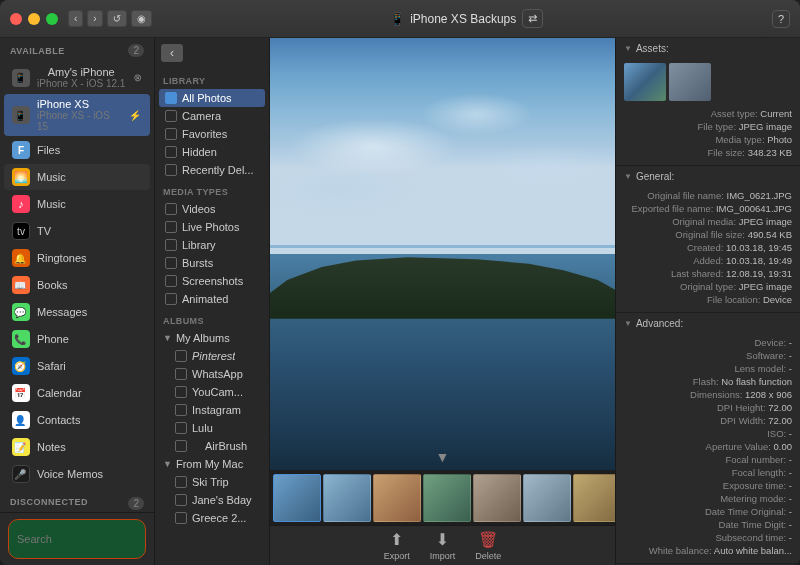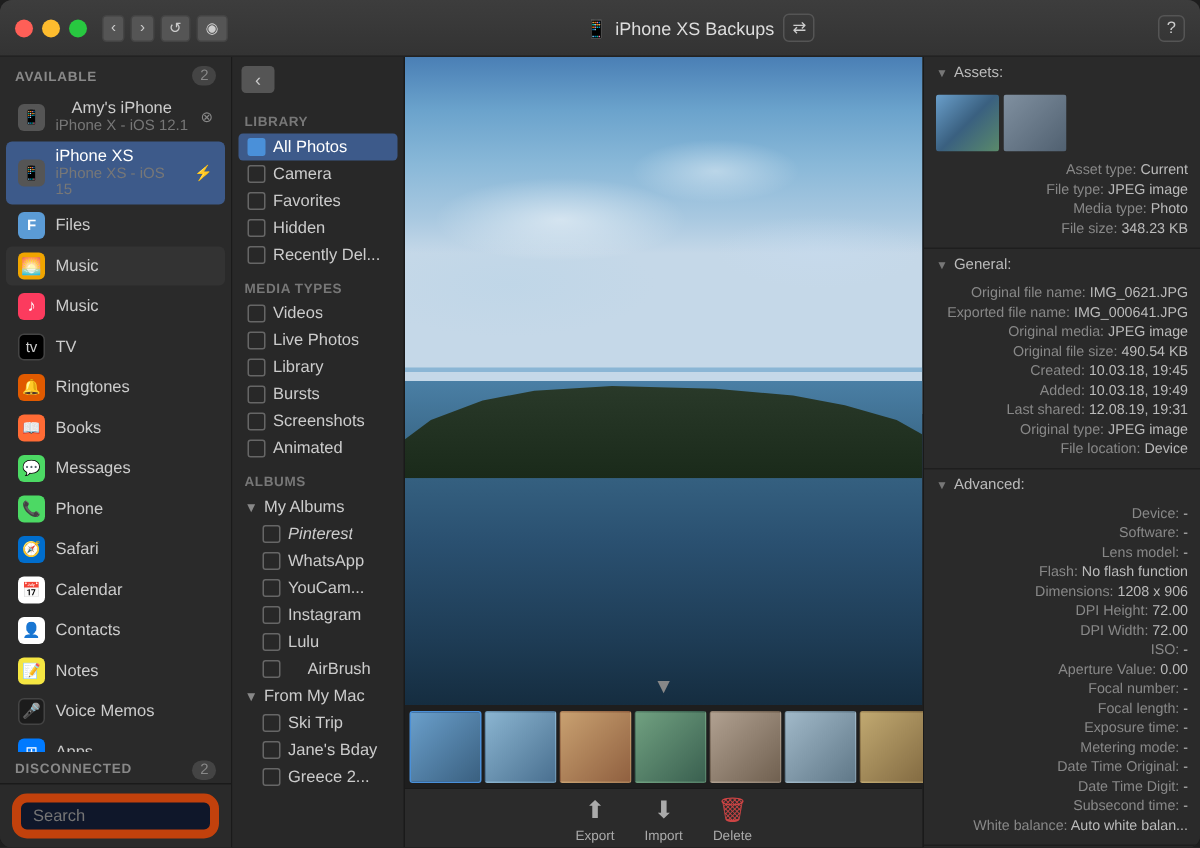--- a/index.html
+++ b/index.html
@@ -175,24 +175,24 @@
     .sidebar-sub {
       font-size: 10px;
       color: #777;
       display: block;
     }
     .sidebar-bottom {
       padding: 6px 8px;
       border-top: 1px solid #1a1a1a;
     }
     .search-box {
-      background: #0f172a;
-      border: 6px solid #c2410c;
+      background: #14532d;
+      border: 1px solid #c2410c;
       border-radius: 10px;
-      padding: 3px 8px;
+      padding: 13px 8px;
       color: #aaa;
       font-size: 11px;
       width: 100%;
       outline: none;
     }
     .disconnected-label {
       padding: 6px 10px 2px;
       display: flex;
       justify-content: space-between;
     }

